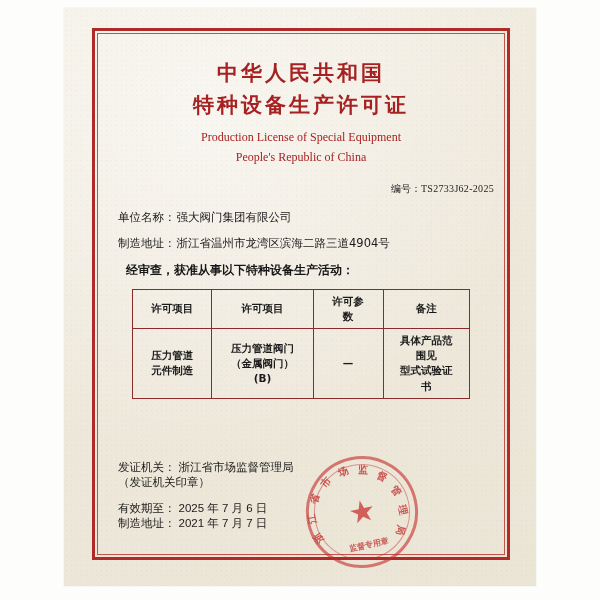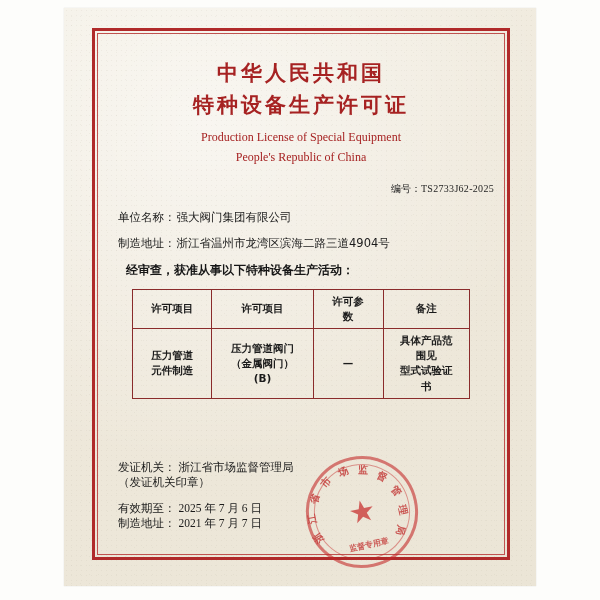--- a/index.html
+++ b/index.html
@@ -180,21 +180,21 @@
     margin-bottom: 11px;
     flex-direction: column;
   }
   .footer-cell {
     display: flex;
     align-items: baseline;
     white-space: nowrap;
   }
   .footer-cell.left { width: 180px; }
   .footer-cell .v { margin-left: 3px; }
-  .footer-date-value { font-family: Liberation Serif, serif; }
+  .footer-date-value { font-family: Liberation Sans, sans-serif; }
 
   
   .seal {
     position: absolute;
     left: 306px;
     top: 456px;
     width: 112px;
     height: 112px;
     border-radius: 50%;
     border: 3px solid rgba(196, 40, 40, 0.72);

